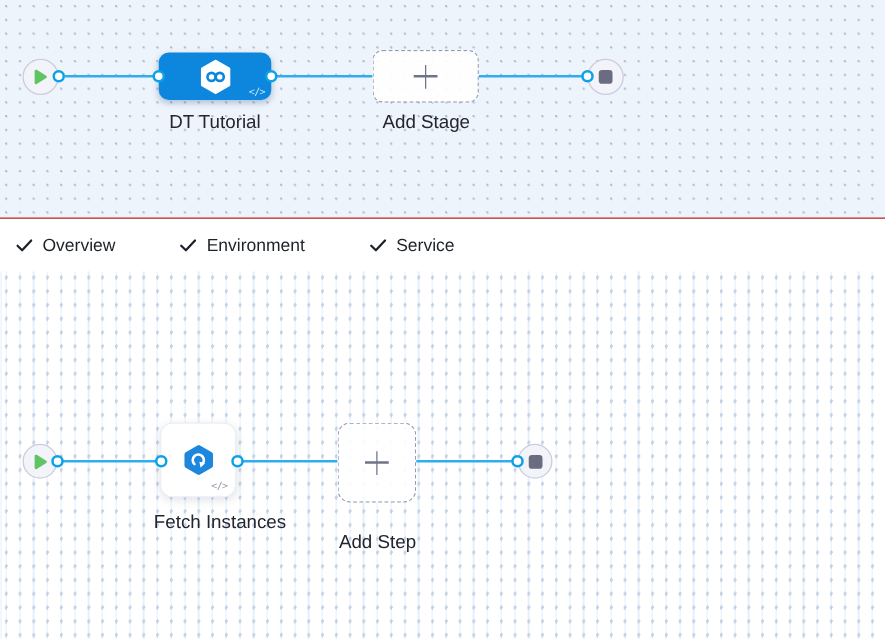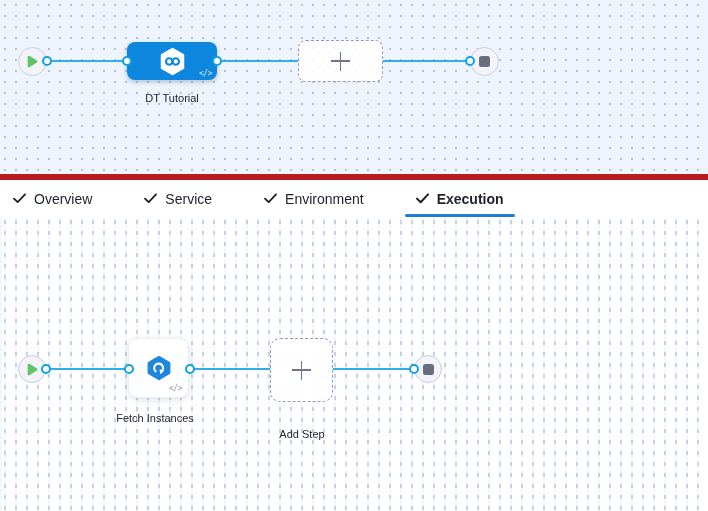--- a/index.html
+++ b/index.html
@@ -67,26 +67,26 @@
     display:flex;align-items:center;justify-content:center;z-index:2;cursor:pointer;
   }
   .add-stage-box{left:298px;top:40px;width:85px;height:42px;border-radius:8px;}
   .add-step-box{left:270px;top:121px;width:63px;height:64px;border-radius:10px;}
   .plus{position:relative;width:19px;height:19px;}
   .plus::before{content:"";position:absolute;left:0;right:0;top:8.6px;height:1.7px;background:#717488;}
   .plus::after{content:"";position:absolute;top:0;bottom:0;left:8.6px;width:1.7px;background:#717488;}
 
   .node-label{
     position:absolute;text-align:center;z-index:3;
-    font-size:11px;font-weight:500;color:#23262e;line-height:14px;
+    font-size:15px;font-weight:500;color:#23262e;line-height:14px;
   }
 
   
   .tabbar{
-    height:43px;background:#ffffff;border-top:6px solid #b91c1c;box-sizing:border-box;
+    height:43px;background:#ffffff;border-top:1px solid #b91c1c;box-sizing:border-box;
     display:flex;align-items:stretch;gap:30px;padding-left:2px;z-index:5;position:relative;
   }
   .tab{
     position:relative;display:flex;align-items:center;gap:8px;padding:0 11px;
     font-size:14px;font-weight:500;color:#1d2129;cursor:pointer;white-space:nowrap;
   }
   .tab.active{font-weight:700;}
   .tab-underline{
     position:absolute;left:0;right:0;bottom:0;height:3px;border-radius:2px;
     background:#2279dc;
@@ -117,52 +117,46 @@
       </svg>
       <span class="code-badge on-blue">&lt;/&gt;</span>
     </div>
     <span class="port" style="left:122px;top:56px"></span>
     <span class="port" style="left:212px;top:56px"></span>
     <div class="node-label" style="left:107px;top:91px;width:130px">DT Tutorial</div>
 
     <div class="add-box add-stage-box">
       <span class="plus"></span>
     </div>
+    <div class="node-label" style="left:281px;top:91px;width:120px">Add Stage</div>
 
     <span class="port" style="left:465px;top:56px"></span>
     <div class="terminal" style="left:470px;top:47px;width:29px;height:29px">
       <span class="stop-square"></span>
     </div>
   </div>
 
   <div class="tabbar">
     <div class="tab">
       <svg width="13" height="11" viewBox="0 0 13 11">
           <path d="M1 5.6 L4.7 9.2 L12 1.4" stroke="#1d2129" stroke-width="1.8" fill="none" stroke-linecap="round" stroke-linejoin="round"></path>
         </svg>
       <span>Overview</span>
     </div>
     <div class="tab">
       <svg width="13" height="11" viewBox="0 0 13 11">
           <path d="M1 5.6 L4.7 9.2 L12 1.4" stroke="#1d2129" stroke-width="1.8" fill="none" stroke-linecap="round" stroke-linejoin="round"></path>
         </svg>
-      <span>Service</span>
+      <span>Environment</span>
     </div>
     <div class="tab">
       <svg width="13" height="11" viewBox="0 0 13 11">
           <path d="M1 5.6 L4.7 9.2 L12 1.4" stroke="#1d2129" stroke-width="1.8" fill="none" stroke-linecap="round" stroke-linejoin="round"></path>
         </svg>
-      <span>Environment</span>
-    </div>
-    <div class="tab active">
-      <svg width="13" height="11" viewBox="0 0 13 11">
-          <path d="M1 5.6 L4.7 9.2 L12 1.4" stroke="#1d2129" stroke-width="2" fill="none" stroke-linecap="round" stroke-linejoin="round"></path>
-        </svg>
-      <span>Execution</span>
-      <span class="tab-underline"></span>
+      <span>Service</span>
     </div>
   </div>
 
   <div class="canvas canvas-bottom">
     <div class="edge" style="left:46px;top:151px;width:82px"></div>
     <div class="edge" style="left:190px;top:151px;width:80px"></div>
     <div class="edge" style="left:333px;top:151px;width:81px"></div>
 
     <div class="terminal" style="left:18px;top:138px;width:28px;height:28px">
       <svg width="11" height="13" viewBox="0 0 11 13">
@@ -174,21 +168,21 @@
     <div class="step-node">
       <svg width="26" height="26" viewBox="0 0 25 25">
         <polygon points="12.5,3 21.5,8.2 21.5,16.8 12.5,22 3.5,16.8 3.5,8.2" fill="#1d87dd" stroke="#1d87dd" stroke-width="4" stroke-linejoin="round"></polygon>
         <path d="M 9.2 15.7 A 4.3 4.3 0 1 1 14.6 16.1" fill="none" stroke="#ffffff" stroke-width="2" stroke-linecap="round"></path>
         <polygon points="13.0,13.9 17.4,14.9 13.9,18.5" fill="#ffffff"></polygon>
       </svg>
       <span class="code-badge on-white">&lt;/&gt;</span>
     </div>
     <span class="port" style="left:124px;top:147px"></span>
     <span class="port" style="left:185px;top:147px"></span>
-    <div class="node-label" style="left:75px;top:194px;width:160px">Fetch Instances</div>
+    <div class="node-label" style="left:96px;top:194px;width:160px">Fetch Instances</div>
 
     <div class="add-box add-step-box">
       <span class="plus"></span>
     </div>
     <div class="node-label" style="left:242px;top:210px;width:120px">Add Step</div>
 
     <span class="port" style="left:409px;top:147px"></span>
     <div class="terminal" style="left:414px;top:138px;width:28px;height:28px">
       <span class="stop-square"></span>
     </div>

